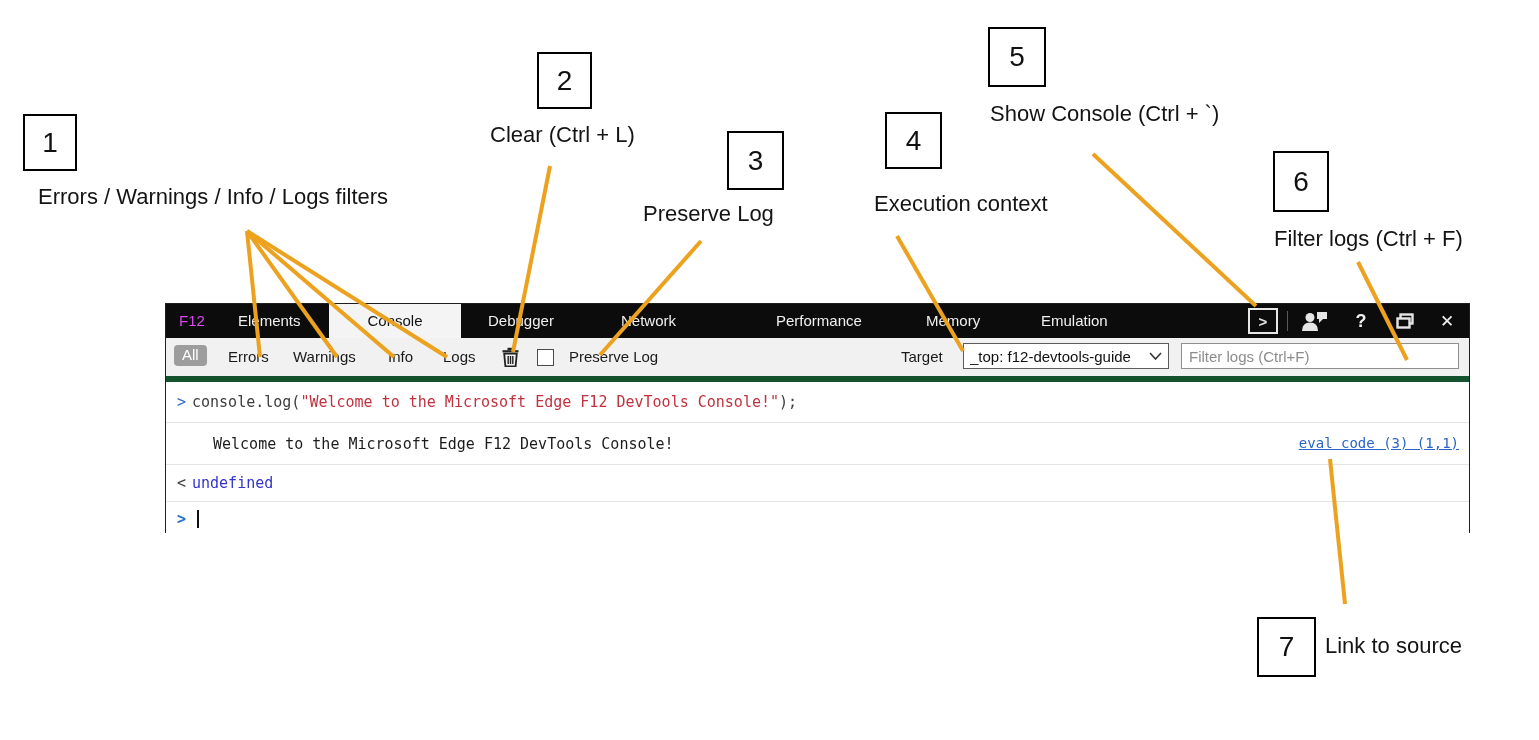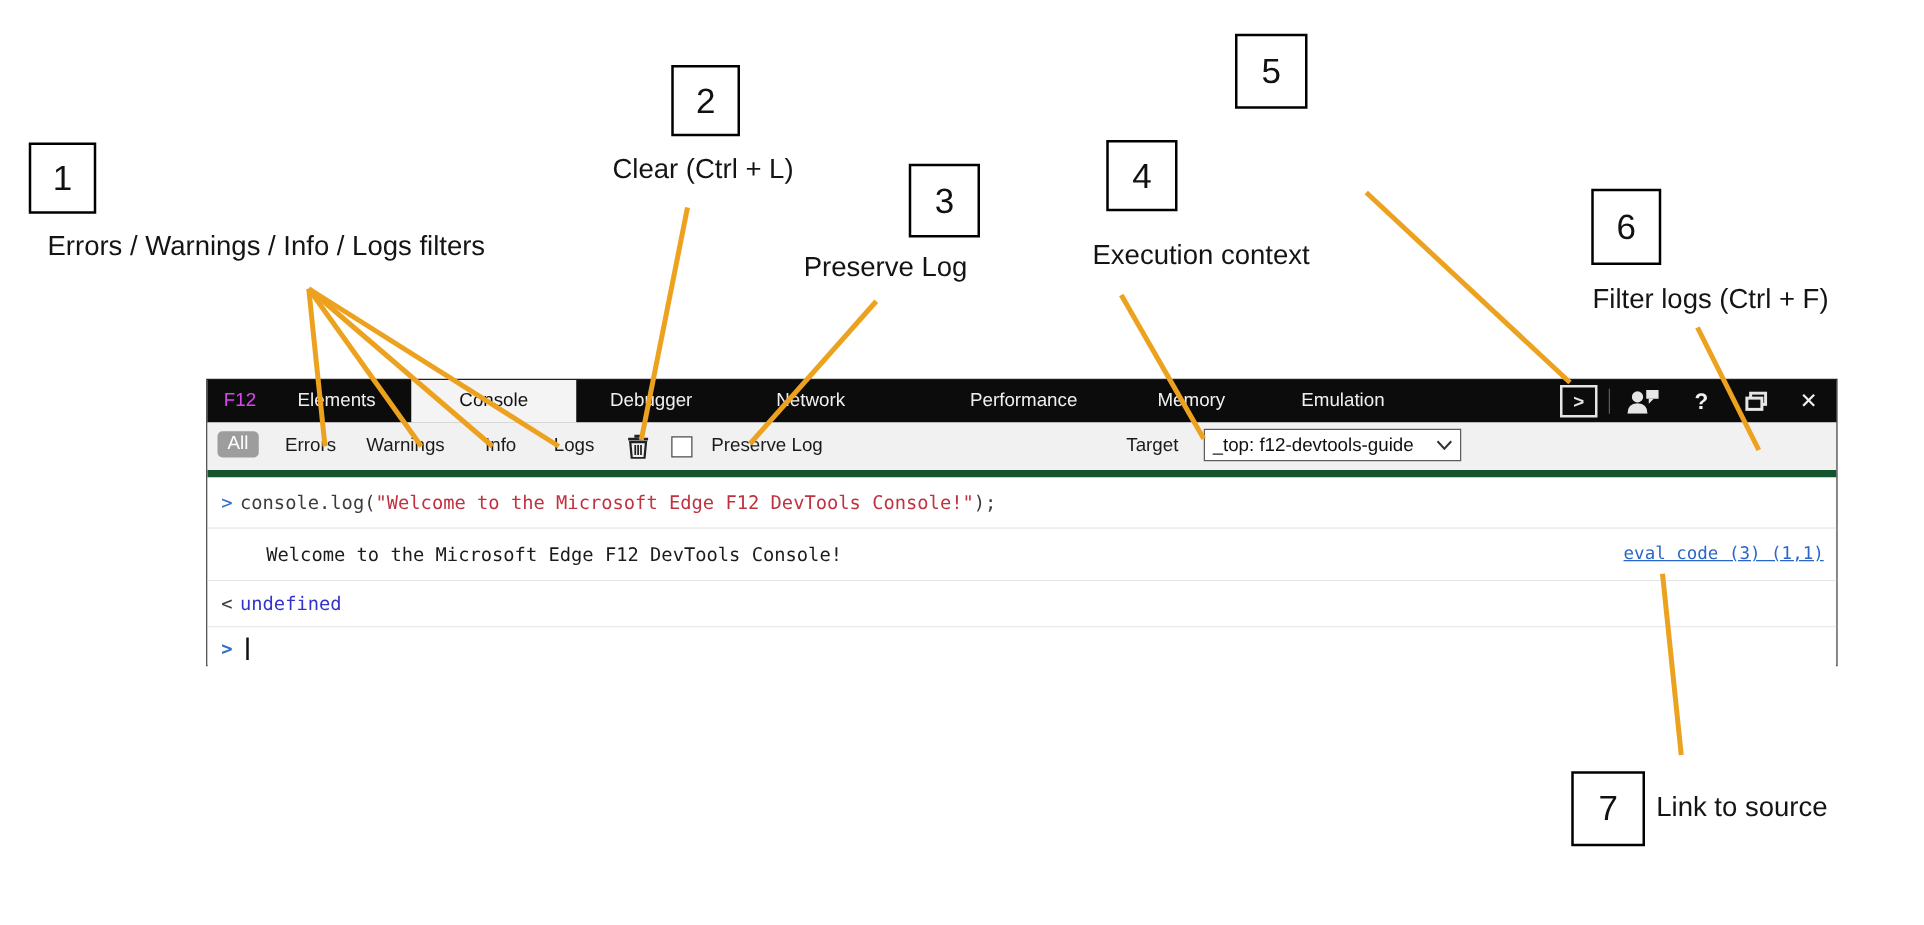--- a/index.html
+++ b/index.html
@@ -85,20 +85,21 @@
       <span>6</span>
     </div>
   <div class="callout-box" style="left:1257px;top:617px;width:55px;height:56px;">
       <span>7</span>
     </div>
 
   <div class="callout-label" style="left:14px;top:184px;margin-left:24px;">Errors / Warnings / Info / Logs filters</div>
   <div class="callout-label" style="left:490px;top:122px;">Clear (Ctrl + L)</div>
   <div class="callout-label" style="left:643px;top:201px;">Preserve Log</div>
   <div class="callout-label" style="left:874px;top:191px;">Execution context</div>
+  <div class="callout-label" style="left:990px;top:101px;">Show Console (Ctrl + `)</div>
   <div class="callout-label" style="left:1274px;top:226px;">Filter logs (Ctrl + F)</div>
   <div class="callout-label" style="left:1325px;top:633px;">Link to source</div>
 
   <div class="devtools">
 
     <div class="tabbar">
       <span class="tab dim" style="left:13px;">F12</span>
       <span class="tab" style="left:72px;">Elements</span>
       <span class="tab selected" style="left:163px;width:132px;">Console</span>
       <span class="tab" style="left:322px;">Debugger</span>
@@ -158,20 +159,23 @@
       <div class="checkbox"></div>
       <span class="tbitem" style="left:403px;">Preserve Log</span>
 
       <span class="tbitem" style="left:735px;">Target</span>
       <div class="dd">
         <span class="dd-text">_top: f12-devtools-guide</span>
         <svg width="13" height="8" viewBox="0 0 13 8">
           <polyline points="1,1 6.5,7 12,1" fill="none" stroke="#333" stroke-width="1.6"></polyline>
         </svg>
       </div>
+      <div class="filterbox">
+        <span>Filter logs (Ctrl+F)</span>
+      </div>
     </div>
 
     <div class="crow" style="height:40px;">
       <span class="sym blue" style="top:11px;">&gt;</span>
       <span style="position:absolute;left:26px;top:11px;"><span class="darkgray">console.log(</span><span class="red">"Welcome to the Microsoft Edge F12 DevTools Console!"</span><span class="darkgray">);</span></span>
     </div>
 
     <div class="crow" style="height:41px;">
       <span style="position:absolute;left:47px;top:12px;">Welcome to the Microsoft Edge F12 DevTools Console!</span>
       <span class="srclink" style="top:12px;font-size:14px;">eval code (3) (1,1)</span>

